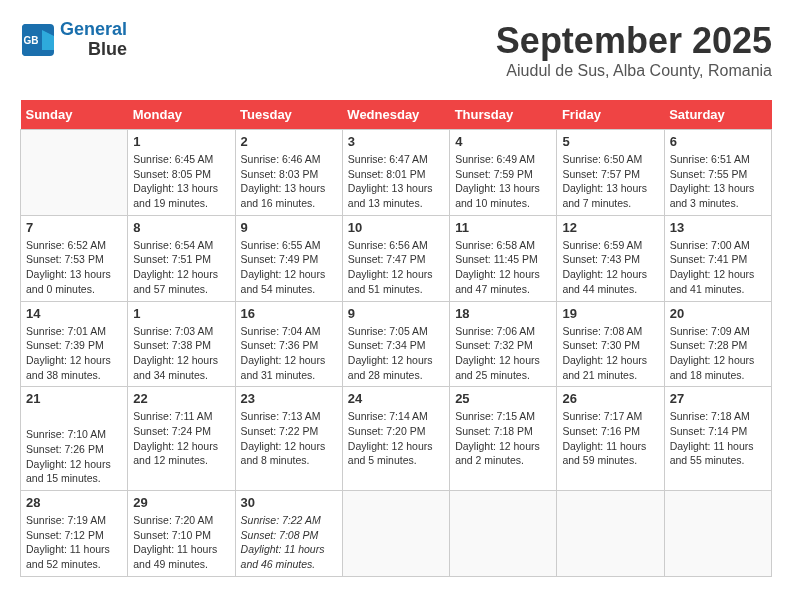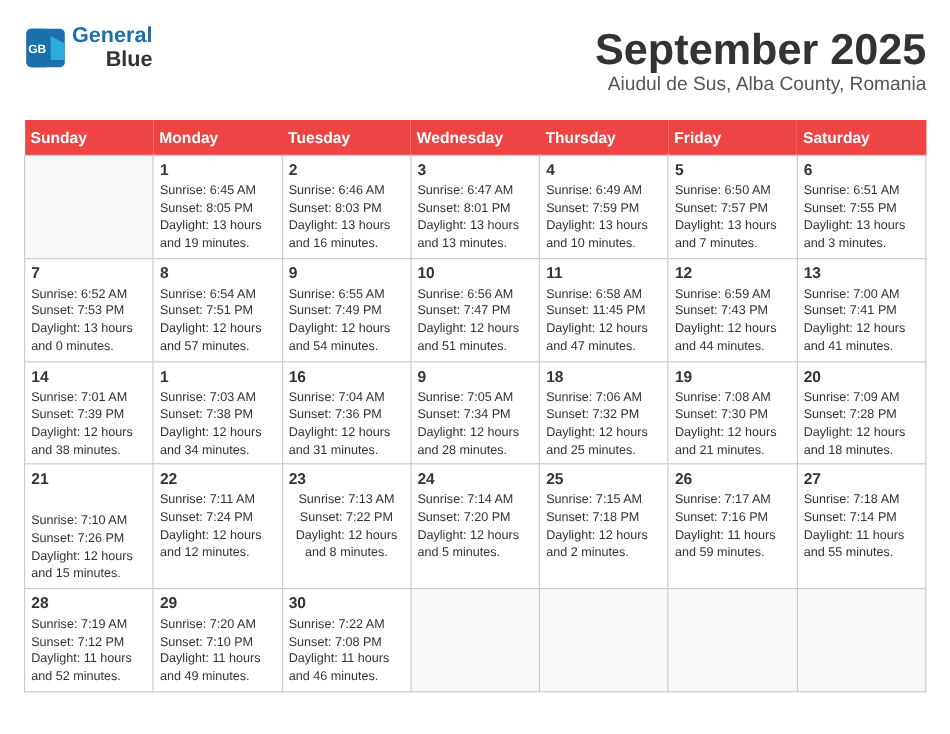--- a/index.html
+++ b/index.html
@@ -268,21 +268,21 @@
         </td>
         <td>
           <div class="day-number">22</div>
           <div class="day-info" style="white-space: pre-line;">Sunrise: 7:11 AM
 Sunset: 7:24 PM
 Daylight: 12 hours
 and 12 minutes.</div>
         </td>
         <td>
           <div class="day-number">23</div>
-          <div class="day-info" style="white-space: pre-line; text-align: center;">Sunrise: 7:13 AM
+          <div class="day-info" style="white-space: pre-line;">Sunrise: 7:13 AM
 Sunset: 7:22 PM
 Daylight: 12 hours
 and 8 minutes.</div>
         </td>
         <td>
           <div class="day-number">24</div>
           <div class="day-info" style="white-space: pre-line;">Sunrise: 7:14 AM
 Sunset: 7:20 PM
 Daylight: 12 hours
 and 5 minutes.</div>
@@ -319,21 +319,21 @@
         </td>
         <td>
           <div class="day-number">29</div>
           <div class="day-info" style="white-space: pre-line;">Sunrise: 7:20 AM
 Sunset: 7:10 PM
 Daylight: 11 hours
 and 49 minutes.</div>
         </td>
         <td>
           <div class="day-number">30</div>
-          <div class="day-info" style="white-space: pre-line;">Sunrise: 7:22 AM
+          <div class="day-info" style="white-space: pre-line; font-style: italic;">Sunrise: 7:22 AM
 Sunset: 7:08 PM
 Daylight: 11 hours
 and 46 minutes.</div>
         </td>
         <td class="empty-cell"></td>
         <td class="empty-cell"></td>
         <td class="empty-cell"></td>
         <td class="empty-cell"></td>
       </tr>
     </tbody>

